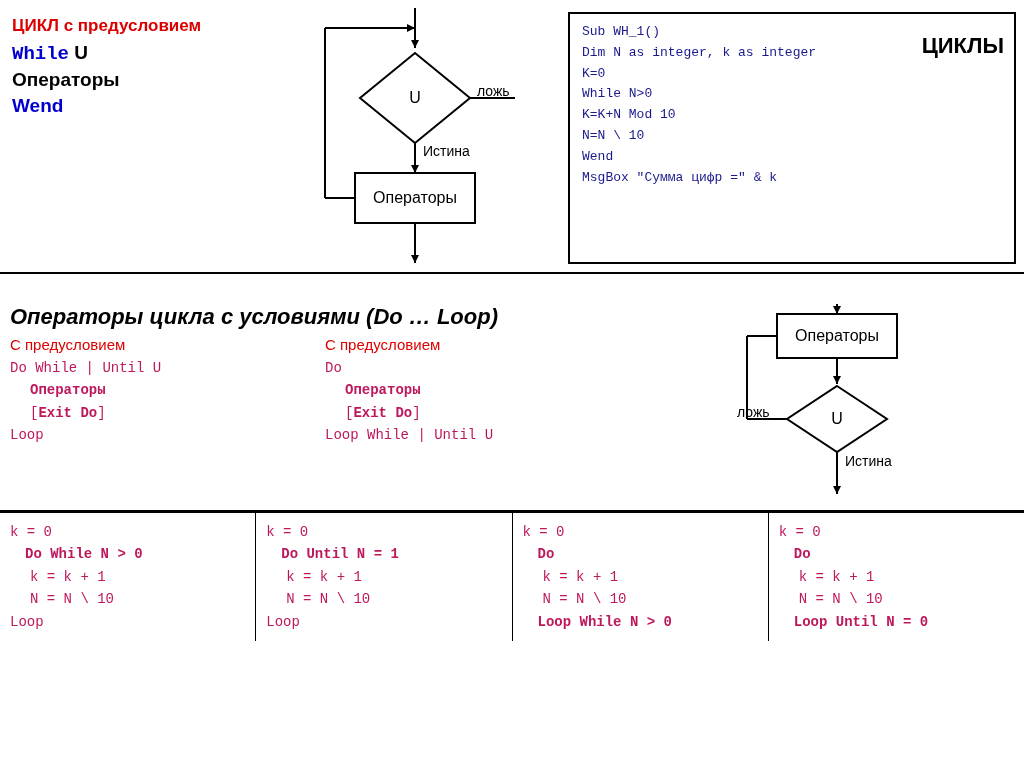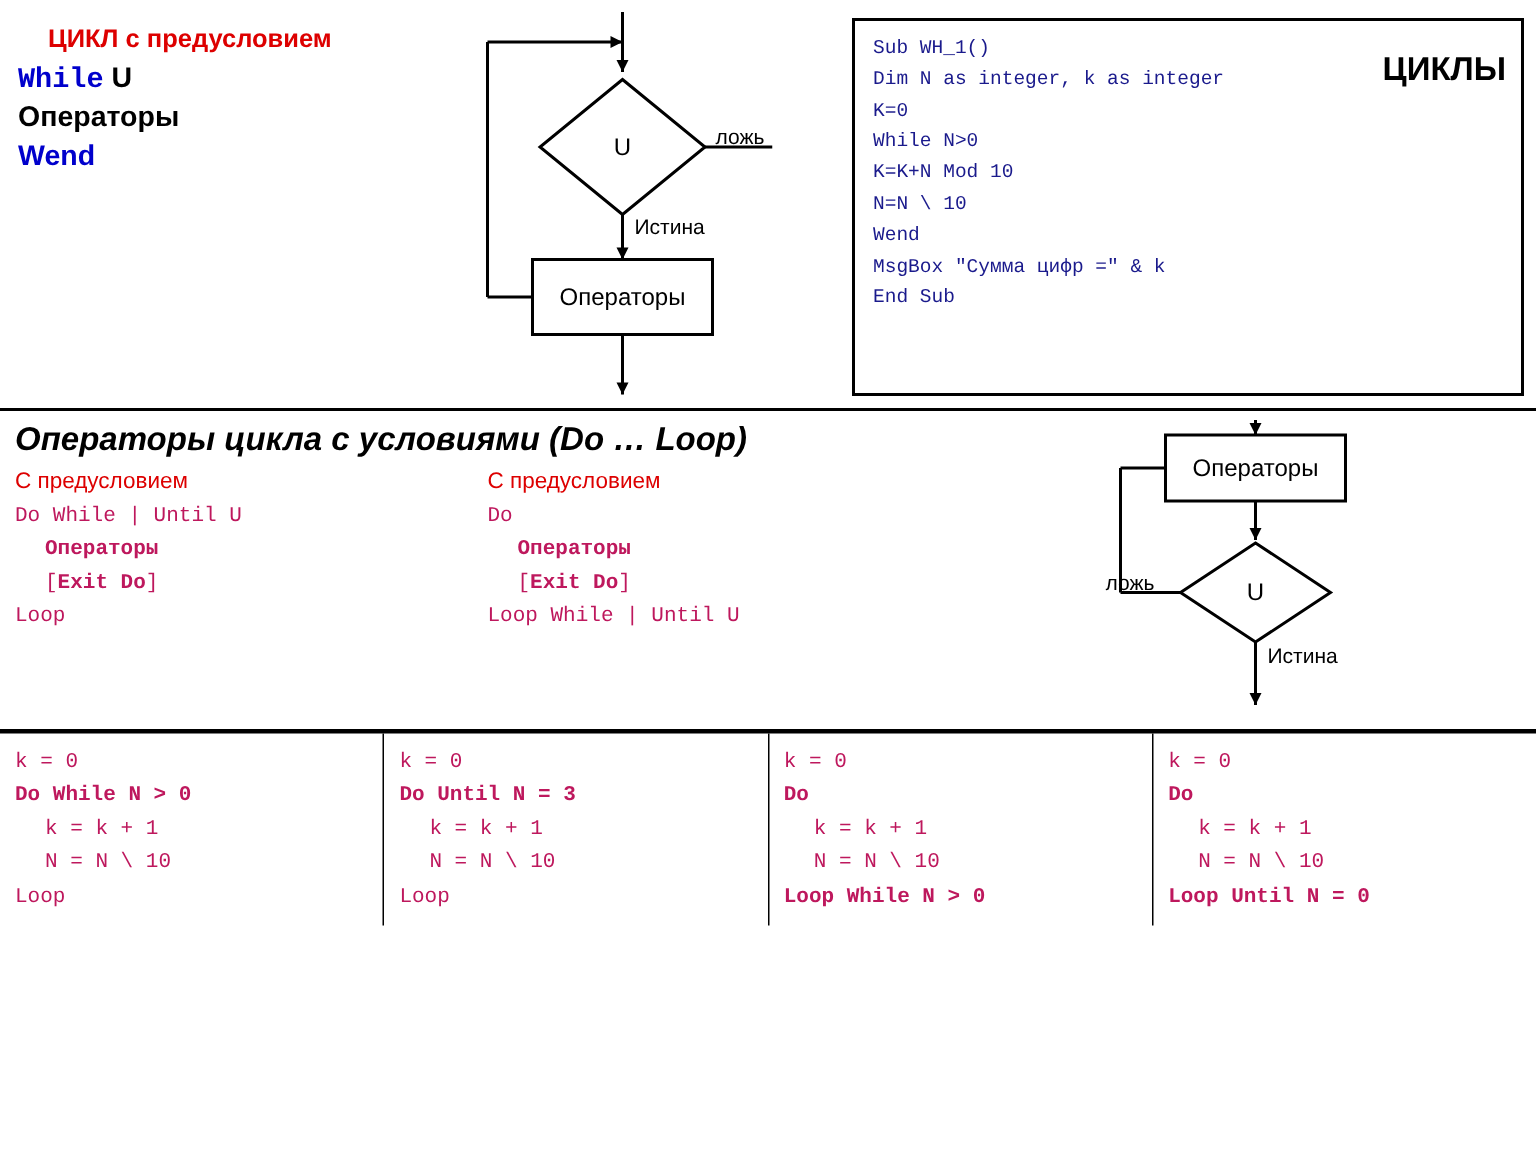--- a/index.html
+++ b/index.html
@@ -24,21 +24,20 @@
     .while-desc {
       width: 270px;
       padding: 8px 12px;
       flex-shrink: 0;
     }
     .while-title {
       color: #d00;
       font-size: 17px;
       font-weight: bold;
       margin-bottom: 4px;
-      margin-left: 20px;
     }
     .while-keyword {
       color: #00c;
       font-size: 19px;
       font-weight: bold;
       display: inline;
       font-family: Liberation Mono, monospace;
     }
     .while-u {
       font-size: 19px;
@@ -90,20 +89,21 @@
       font-weight: bold;
       color: #000;
     }
 
     
     .middle-section {
       display: flex;
       width: 100%;
       border-bottom: 2px solid #000;
       padding: 6px 0;
+      margin-top: 24px;
     }
     .middle-left {
       width: 650px;
       padding: 0 10px;
     }
     .do-loop-title {
       font-size: 22px;
       font-style: italic;
       font-weight: bold;
       color: #000;
@@ -143,21 +143,21 @@
     }
     .code-cell {
       flex: 1;
       border-right: 1px solid #000;
       padding: 8px 10px;
       font-family: 'Courier New', monospace;
       font-size: 13px;
       line-height: 1.7;
     }
     .code-cell:last-child { border-right: none; }
-    .bold-line { font-weight: bold; }
+    .bold-line { font-weight: bold; margin-left: 15px; }
   </style>
 </head>
 <body>
 
 <div class="top-section">
 
   <div class="while-desc">
     <div class="while-title">ЦИКЛ с предусловием</div>
     <div style="margin: 6px 0 4px 0;">
       <span class="while-keyword">While</span><span class="while-u"> U</span>
@@ -201,21 +201,20 @@
     <div class="code-title">ЦИКЛЫ</div>
     <div id="code-lines-container">
         <div style="font-family: &quot;Courier New&quot;, monospace; font-size: 13px; line-height: 1.6;">Sub WH_1()</div>
         <div style="font-family: &quot;Courier New&quot;, monospace; font-size: 13px; line-height: 1.6;">Dim N as integer, k as integer</div>
         <div style="font-family: &quot;Courier New&quot;, monospace; font-size: 13px; line-height: 1.6;">K=0</div>
         <div style="font-family: &quot;Courier New&quot;, monospace; font-size: 13px; line-height: 1.6;">While N&gt;0</div>
         <div style="font-family: &quot;Courier New&quot;, monospace; font-size: 13px; line-height: 1.6;">K=K+N Mod 10</div>
         <div style="font-family: &quot;Courier New&quot;, monospace; font-size: 13px; line-height: 1.6;">N=N \ 10</div>
         <div style="font-family: &quot;Courier New&quot;, monospace; font-size: 13px; line-height: 1.6;">Wend</div>
         <div style="font-family: &quot;Courier New&quot;, monospace; font-size: 13px; line-height: 1.6;">MsgBox "Сумма цифр =" &amp; k</div>
-        <div style="font-family: &quot;Courier New&quot;, monospace; font-size: 13px; line-height: 1.6;">End Sub</div>
       </div>
   </div>
 </div>
 
 <div class="middle-section">
   <div class="middle-left">
     <div class="do-loop-title">Операторы цикла с условиями (Do … Loop)</div>
     <div class="do-loop-cols">
 
       <div class="do-col">
@@ -268,21 +267,21 @@
 <div class="bottom-section">
   <div class="code-cell">
     <div class="code-line">k = 0</div>
     <div class="code-line bold-line">Do While N &gt; 0</div>
     <div class="code-line indent">k = k + 1</div>
     <div class="code-line indent">N = N \ 10</div>
     <div class="code-line">Loop</div>
   </div>
   <div class="code-cell">
     <div class="code-line">k = 0</div>
-    <div class="code-line bold-line">Do Until N = 3</div>
+    <div class="code-line bold-line">Do Until N = 1</div>
     <div class="code-line indent">k = k + 1</div>
     <div class="code-line indent">N = N \ 10</div>
     <div class="code-line">Loop</div>
   </div>
   <div class="code-cell">
     <div class="code-line">k = 0</div>
     <div class="code-line bold-line">Do</div>
     <div class="code-line indent">k = k + 1</div>
     <div class="code-line indent">N = N \ 10</div>
     <div class="code-line bold-line">Loop While N &gt; 0</div>

